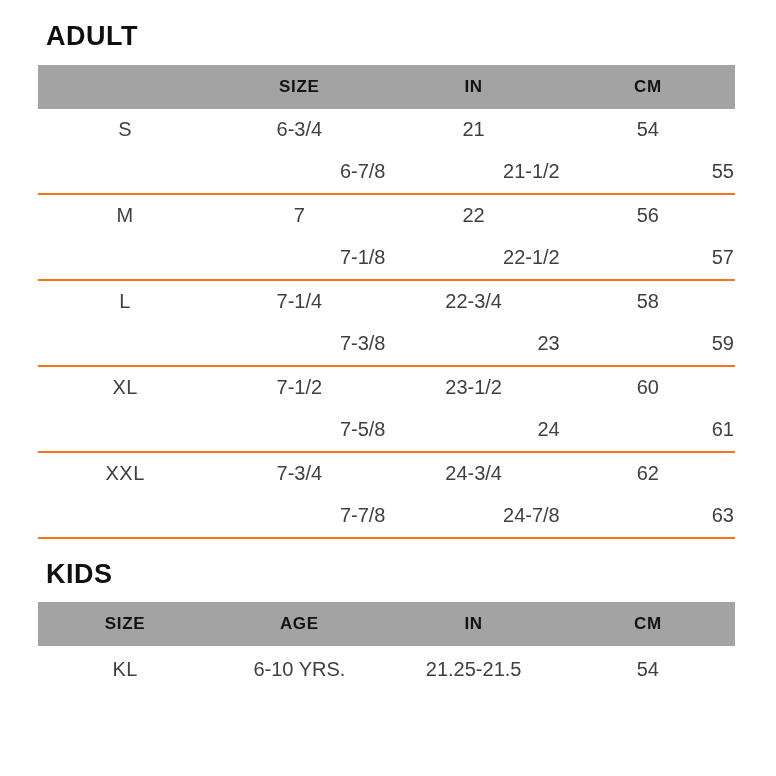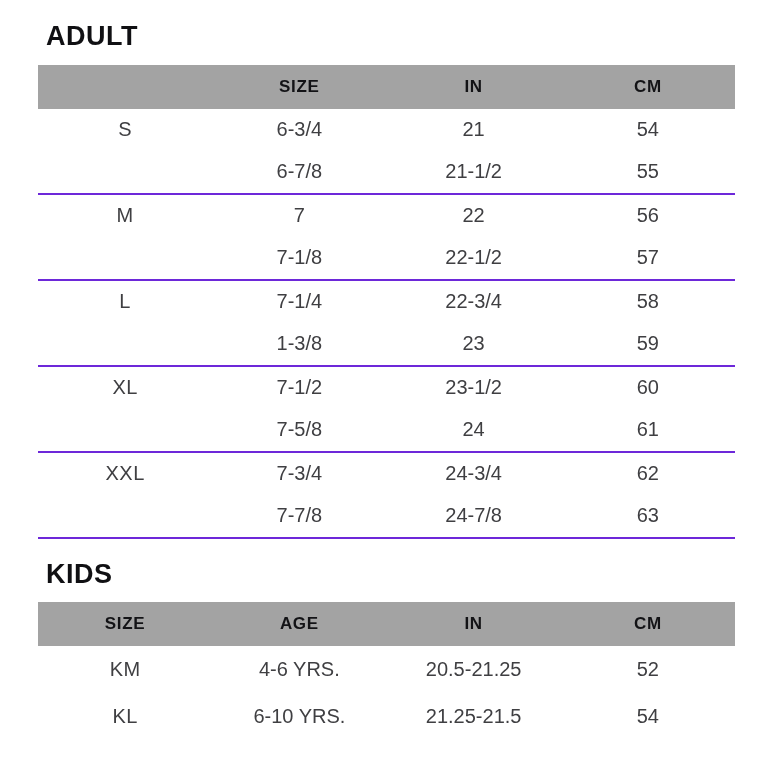--- a/index.html
+++ b/index.html
@@ -58,21 +58,22 @@
   table.kids-table tbody td {
     height: 45px;
   }
   td.size-label {
     font-size: 17px;
     font-weight: 800;
     letter-spacing: 0.5px;
     color: #101013;
   }
   tr.group-end td {
-    border-bottom: 2px solid #6d28d9;
+    border-bottom: 2px solid #f97316;
+    text-align: right;
   }
 </style>
 </head>
 <body>
 
 <div class="page">
 
   <section class="adult-section">
     <h2 class="section-title">ADULT</h2>
     <table class="size-table adult-table">
@@ -110,21 +111,21 @@
             <td>57</td>
           </tr>
           <tr>
             <td class="size-label">L</td>
             <td>7-1/4</td>
             <td>22-3/4</td>
             <td>58</td>
           </tr>
           <tr class="group-end">
             <td class="size-label"></td>
-            <td>1-3/8</td>
+            <td>7-3/8</td>
             <td>23</td>
             <td>59</td>
           </tr>
           <tr>
             <td class="size-label">XL</td>
             <td>7-1/2</td>
             <td>23-1/2</td>
             <td>60</td>
           </tr>
           <tr class="group-end">
@@ -155,26 +156,20 @@
       <thead>
         <tr>
           <th>SIZE</th>
           <th>AGE</th>
           <th>IN</th>
           <th>CM</th>
         </tr>
       </thead>
       <tbody>
           <tr>
-            <td class="size-label">KM</td>
-            <td>4-6 YRS.</td>
-            <td>20.5-21.25</td>
-            <td>52</td>
-          </tr>
-          <tr>
             <td class="size-label">KL</td>
             <td>6-10 YRS.</td>
             <td>21.25-21.5</td>
             <td>54</td>
           </tr>
         </tbody>
     </table>
   </section>
 
 </div>

